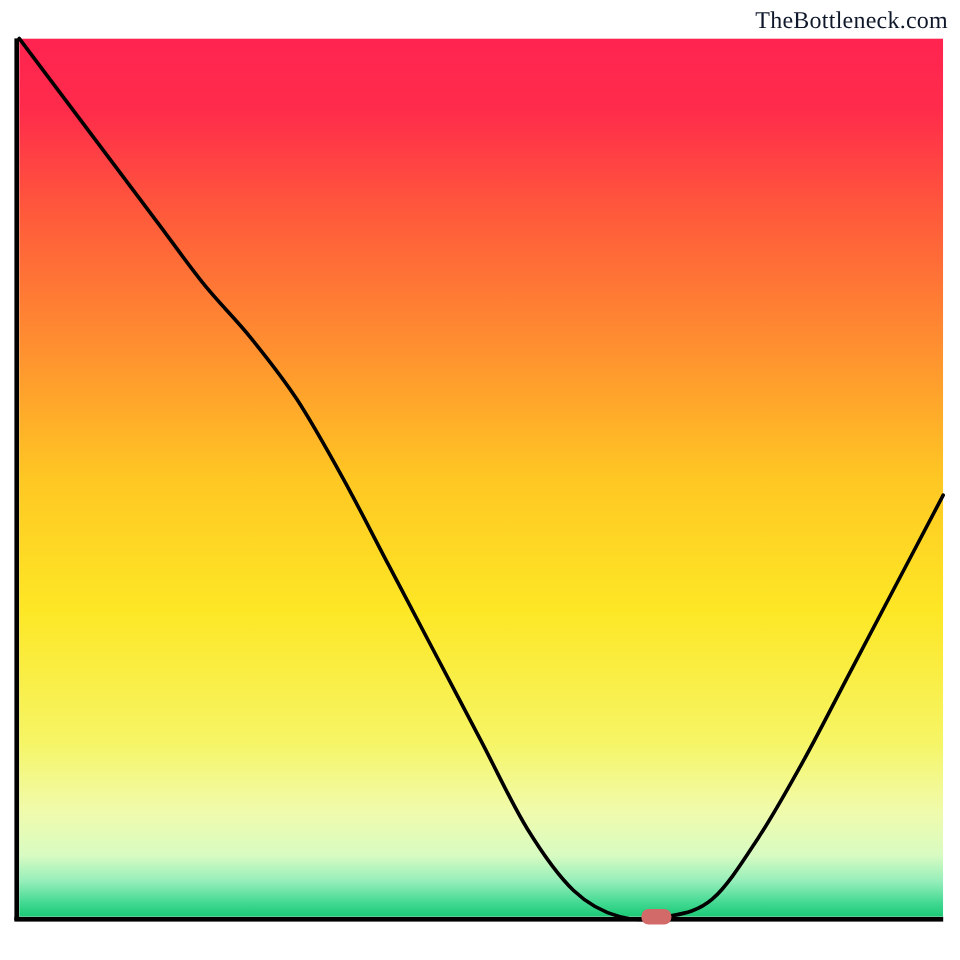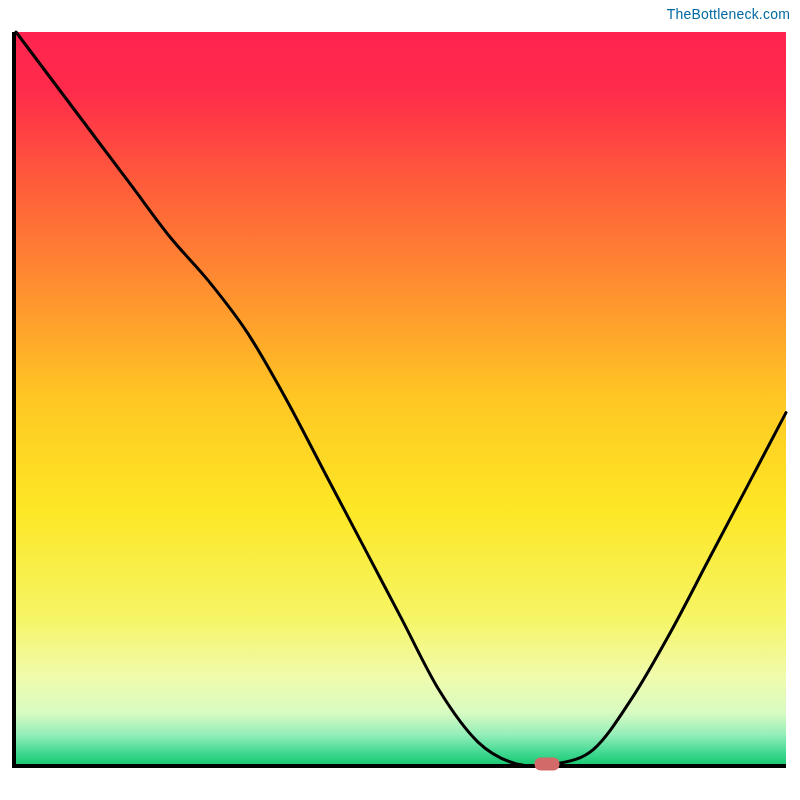--- a/index.html
+++ b/index.html
@@ -13,24 +13,24 @@
   .chart-container {
     position: relative;
     width: 800px;
     height: 800px;
     background: #ffffff;
   }
   .watermark {
     position: absolute;
     top: 6px;
     right: 10px;
-    font-family: Liberation Sans, sans-serif;
-    font-size: 14px;
+    font-family: Liberation Serif, serif;
+    font-size: 20px;
     font-weight: 500;
-    color: #0369a1;
+    color: #0f172a;
     letter-spacing: 0.2px;
   }
   .axis-line {
     position: absolute;
     background: #000000;
   }
   .y-axis {
     left: 12px;
     top: 32px;
     width: 4px;

